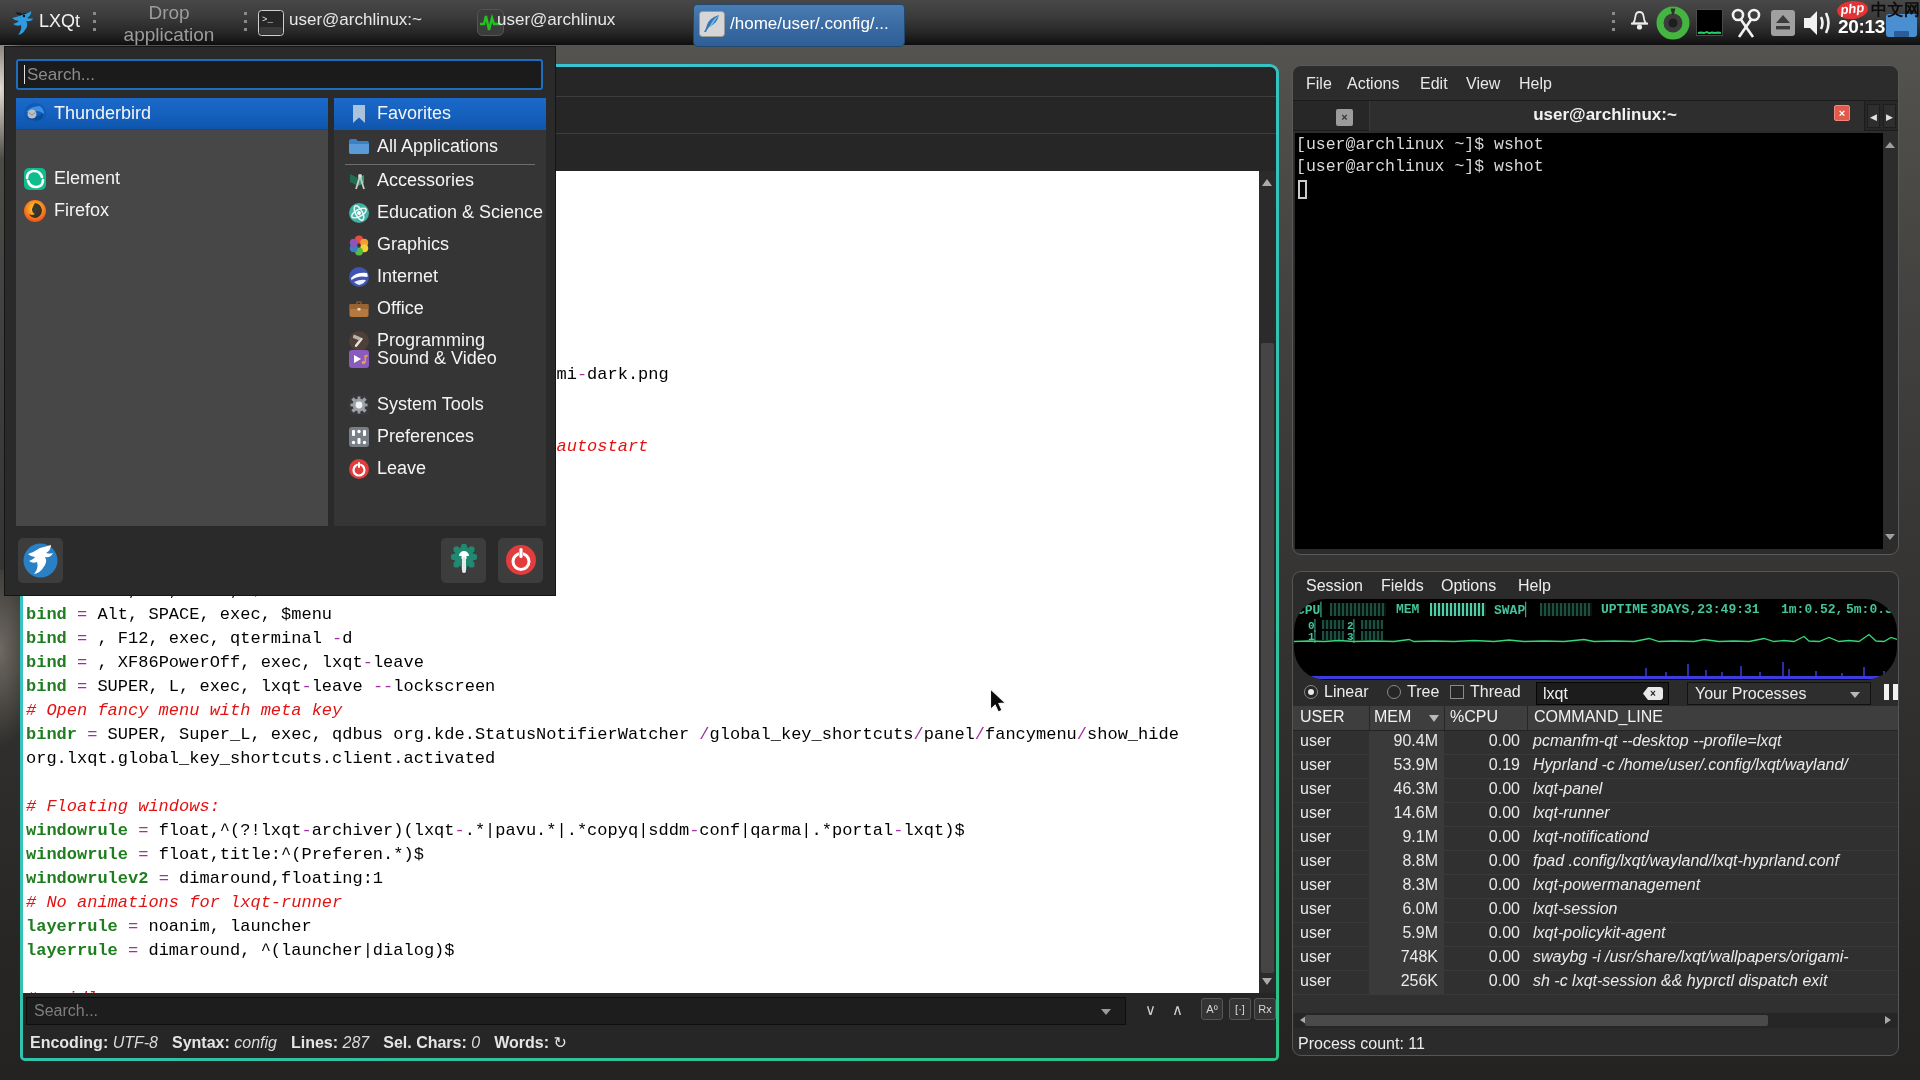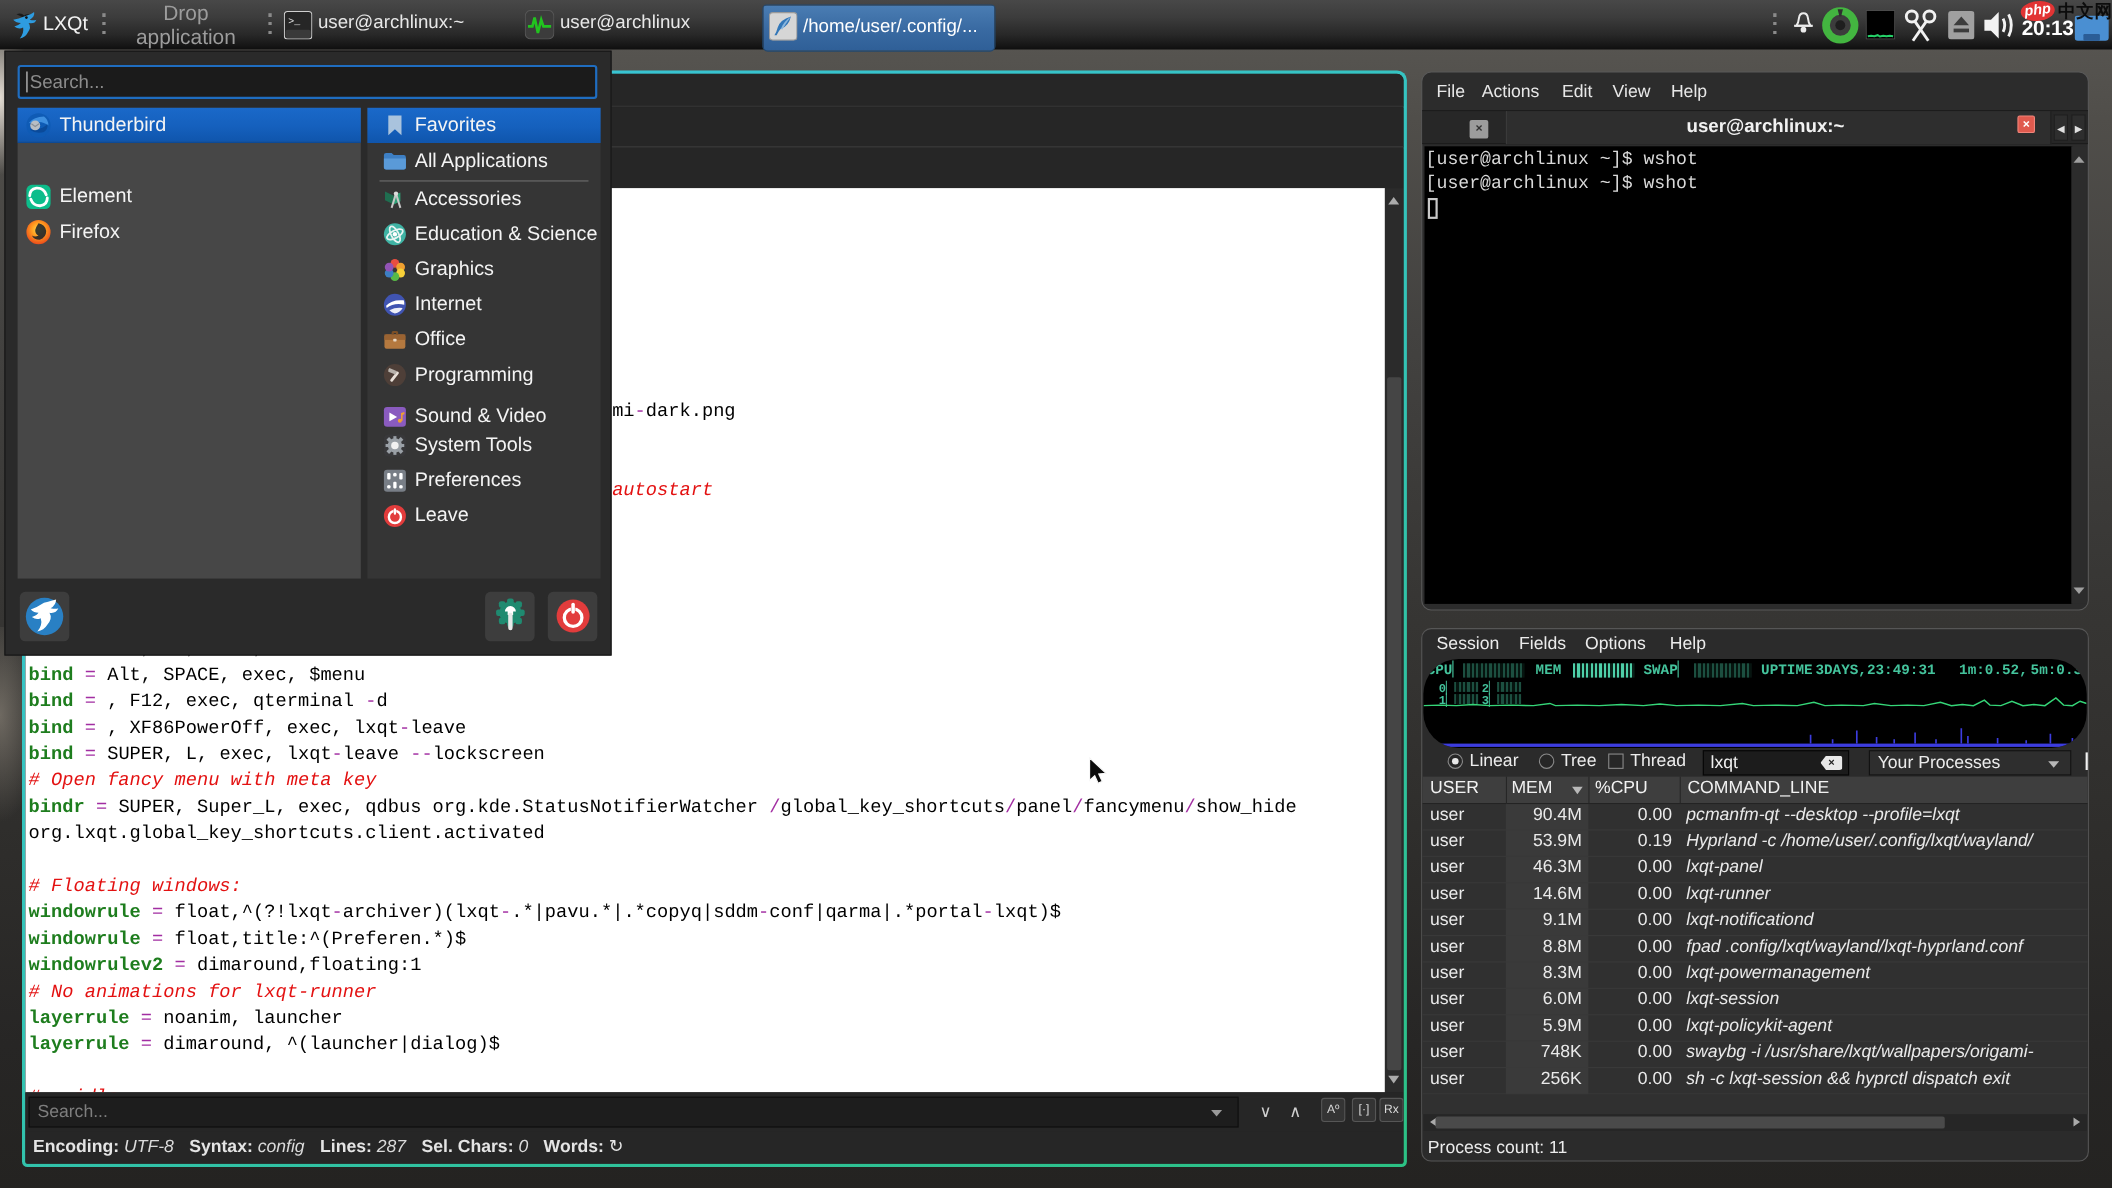--- a/index.html
+++ b/index.html
@@ -58,21 +58,21 @@
 
 #qps{position:absolute;left:1292px;top:571px;width:607px;height:485px;background:#2b2b2b;
  border:1px solid #565656;border-radius:9px;overflow:hidden;}
 #qmenu{position:absolute;left:0;top:0;width:100%;height:27px;color:#ececec;font-size:16px;}
 #qmenu span{position:absolute;top:5px;}
 #qgraph{position:absolute;left:1px;top:27px;width:603px;height:81px;background:#000;overflow:hidden;border-radius:32px;}
 .lcd{position:absolute;font-family:"Liberation Mono",monospace;font-size:13px;font-weight:bold;color:#44c39c;white-space:nowrap;}
 .meter{position:absolute;top:4px;height:13px;}
 .mdim{background:repeating-linear-gradient(90deg,#1c4f40 0 2px,#06140f 2px 4px);}
 .mbright{background:repeating-linear-gradient(90deg,#4ecfa8 0 2px,#0a2019 2px 4px);}
-#qfilter{position:absolute;left:16px;top:108px;width:100%;height:42px;color:#ececec;font-size:16px;text-decoration:underline;}
+#qfilter{position:absolute;left:4px;top:108px;width:100%;height:42px;color:#ececec;font-size:16px;text-decoration:underline;}
 .radio{position:absolute;top:5px;width:14px;height:14px;border:1px solid #8a8a8a;border-radius:50%;background:#262626;}
 .radio.on:after{content:"";position:absolute;left:3px;top:3px;width:6px;height:6px;border-radius:50%;background:#e8e8e8;}
 #qcheck{position:absolute;top:5px;width:14px;height:14px;border:1px solid #8a8a8a;background:#262626;}
 #qinput{position:absolute;left:239px;top:2px;width:133px;height:23px;background:#1c1c1c;border:1px solid #060606;color:#f0f0f0;font-size:16px;line-height:21px;padding-left:6px;}
 #qclear{position:absolute;right:5px;top:4px;width:20px;height:13px;background:#e8e8e8;border-radius:2px 3px 3px 2px;clip-path:polygon(25% 0,100% 0,100% 100%,25% 100%,0 50%);color:#222;font-size:10px;font-weight:bold;text-align:center;line-height:13px;}
 #qcombo{position:absolute;left:390px;top:2px;width:184px;height:23px;background:#2e2e2e;border:1px solid #121212;color:#ececec;font-size:16px;line-height:21px;padding-left:7px;}
 #qcombo .car{position:absolute;right:10px;top:9px;width:0;height:0;border:5px solid transparent;border-top:6px solid #b8b8b8;}
 #qpause{position:absolute;left:587px;top:4px;width:14px;height:16px;border-left:5px solid #f2f2f2;border-right:5px solid #f2f2f2;}
 #qhead{position:absolute;left:0;top:134px;width:100%;height:25px;background:#3e3e3e;border-bottom:1px solid #232323;color:#f2f2f2;font-size:16px;}
 #qhead span{position:absolute;top:2px;}
@@ -372,21 +372,21 @@
  <svg class="ticon" style="left:258px;top:10px;" width="26" height="26" viewBox="0 0 26 26">
   <rect x="0.5" y="0.5" width="25" height="25" rx="3" fill="#262626" stroke="#cfcfcf"></rect>
   <rect x="1.5" y="17" width="23" height="7.5" rx="2" fill="#3a3a3a"></rect>
   <text x="4" y="12" font-family="Liberation Mono,monospace" font-size="9" fill="#e8e8e8">&gt;_</text>
  </svg>
  <div class="ptask" style="left:289px;">user@archlinux:~</div>
  <svg class="ticon" style="left:477px;top:9px;" width="27" height="27" viewBox="0 0 27 27">
   <rect x="0.5" y="0.5" width="26" height="26" rx="5" fill="#3c3c3c" stroke="#555"></rect>
   <polyline points="3,15 7,15 9,7 12,21 15,9 17,15 24,15" fill="none" stroke="#22c31f" stroke-width="2.4"></polyline>
  </svg>
- <div class="ptask" style="left:509px;">user@archlinux</div>
+ <div class="ptask" style="left:497px;">user@archlinux</div>
  <div id="pactive">
   <svg class="ticon" style="left:5px;top:6px;" width="26" height="26" viewBox="0 0 26 26">
    <rect x="0.5" y="0.5" width="25" height="25" rx="3" fill="#d6d6d6" stroke="#9a9a9a"></rect>
    <path d="M20 4 Q10 7 8 14 Q7 18 5 21 L7 21 Q9 17 11 15 Q18 13 20 4 Z" fill="#3377b8"></path>
    <path d="M20 4 Q13 9 11 15 L12 16 Q15 11 20 4 Z" fill="#8ab6dd"></path>
   </svg>
   <div class="ptask" style="left:36px;top:9px;color:#fff;">/home/user/.config/...</div>
  </div>
 
  <div class="pdots" style="left:1612px;"></div>
@@ -537,21 +537,21 @@
    <span class="tx">Office</span>
   </div>
   <div class="mr" style="top:227px;">
    <svg class="ic" viewBox="0 0 22 22">
           <circle cx="11" cy="11" r="10" fill="#4e3f38"></circle>
           <rect x="9.7" y="7" width="2.6" height="11" rx="1.2" fill="#e8e0d8" transform="rotate(38 11 12)"></rect>
           <path d="M6 4.5 L13 7.5 L11.5 10.5 L5 8 Q4.5 6 6 4.5 Z" fill="#b8b2ac"></path>
         </svg>
    <span class="tx">Programming</span>
   </div>
-  <div class="mr" style="top:265px;text-align:center;">
+  <div class="mr" style="top:245px;text-align:center;">
    <svg class="ic" viewBox="0 0 22 22">
           <rect x="1" y="2" width="20" height="18" rx="3" fill="#8a5bbf"></rect>
           <polygon points="6,7 13,11 6,15" fill="#fff"></polygon>
           <circle cx="15.5" cy="14.5" r="1.8" fill="#f0a030"></circle>
           <rect x="16.6" y="7.5" width="1.4" height="7" fill="#f0a030"></rect>
           <path d="M16.6 7.5 l3-1 v2 l-3 1 Z" fill="#f0a030"></path>
         </svg>
    <span class="tx">Sound &amp; Video</span>
   </div>
   <div class="mr" style="top:291px;">

